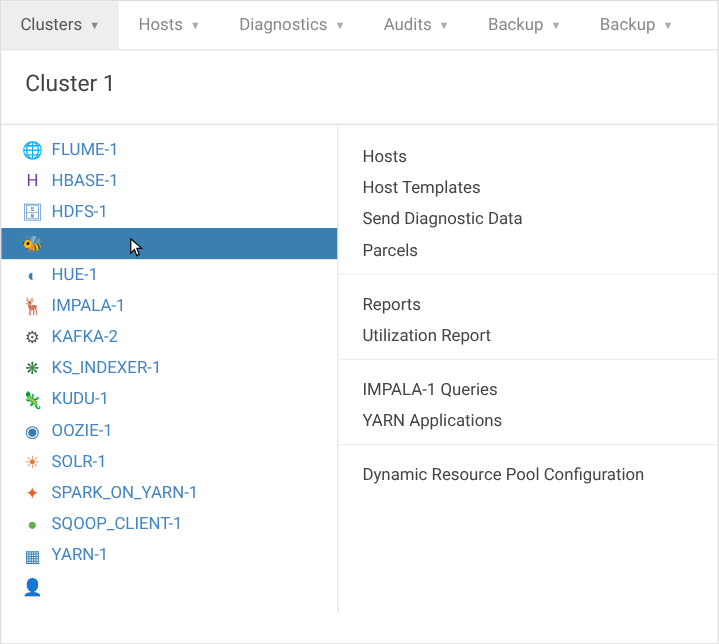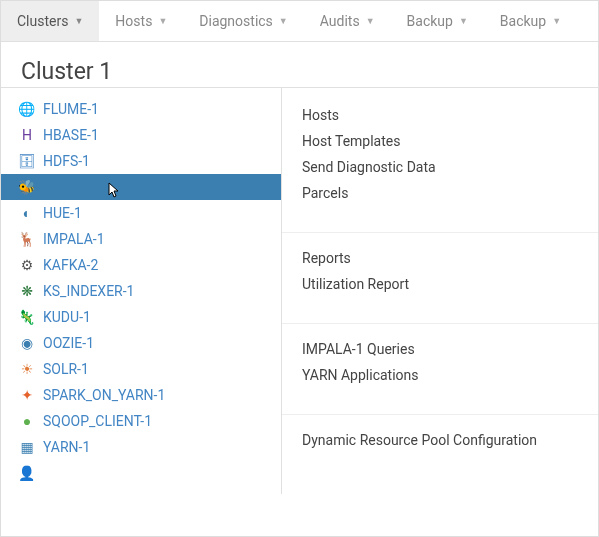--- a/index.html
+++ b/index.html
@@ -29,22 +29,22 @@
   background: #eeeeee;
   color: #555;
 }
 .caret {
   font-size: 9px;
   color: #aaa;
   margin-left: 2px;
 }
 .nav-item.active .caret { color: #888; }
 .cluster-title {
-  padding: 16px 20px 2px;
-  font-size: 23px;
+  padding: 16px 20px 22px;
+  font-size: 19px;
   color: #444;
   border-bottom: 1px solid #e0e0e0;
 }
 .content {
   display: flex;
 }
 .services {
   width: 281px;
   border-right: 1px solid #e0e0e0;
   padding: 8px 0;
@@ -84,21 +84,21 @@
 }
 .right-panel {
   flex: 1;
   padding: 8px 0;
 }
 .menu-group {
   padding: 6px 0;
 }
 .menu-group + .menu-group {
   border-top: 1px solid #eee;
-  margin-top: 20px;
+  margin-top: 0;
   padding-top: 12px;
 }
 .menu-item {
   padding: 5px 20px;
   color: #444;
   cursor: pointer;
 }
 </style>
 </head>
 <body>

